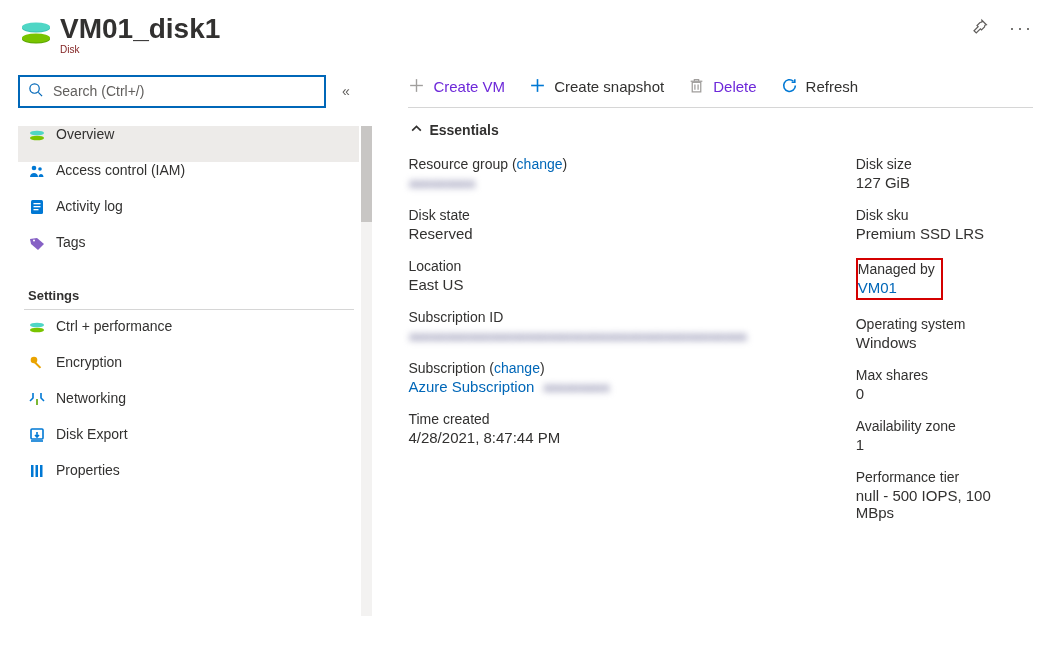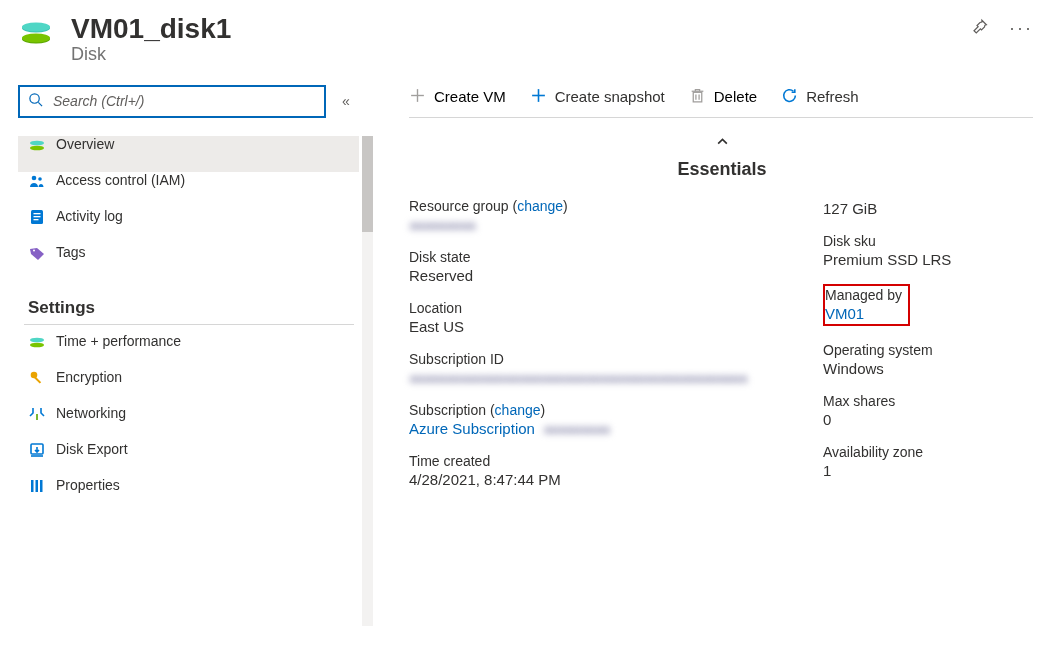--- a/index.html
+++ b/index.html
@@ -1,48 +1,48 @@
 <!DOCTYPE html>
 <html><head>
 <meta charset="utf-8">
 <style>
   * { box-sizing: border-box; }
   body { margin:0; font-family: "Segoe UI", SegoeUI, Arial, sans-serif; font-size:14px; color:#323130; width:1051px; height:651px; overflow:hidden; background:#fff; }
   .page { padding: 12px 18px 0 18px; }
   .header { display:flex; align-items:flex-start; }
   .header .res-icon { width:36px; height:36px; margin-top:4px; }
-  .title-block { margin-left:17px; flex:1 1 auto; }
+  .title-block { margin-left:6px; flex:1 1 auto; }
   h1.title { font-size:28px; font-weight:600; margin:0; line-height:1.2; }
-  .subtitle { font-size:18px; color:#737373; margin-top:-2px; }
+  .subtitle { font-size:10px; color:#7f1d1d; margin-top:-2px; }
   .hdr-actions { display:flex; align-items:center; gap:20px; padding-top:6px; color:#605e5c;}
   .hdr-actions svg { width:18px; height:18px; }
   .dots { font-size:18px; letter-spacing:2px; color:#605e5c; cursor:pointer;}
   .body { display:flex; margin-top:20px; }
   .left { width:355px; position:relative; }
   .search-wrap { display:flex; align-items:center; }
   .search { display:flex; align-items:center; border:2px solid #0067b8; width:308px; height:33px; padding:0 8px; }
   .search svg { width:15px; height:15px; color:#0067b8; }
-  .search input { border:none; outline:none; font-size:14px; width:100%; margin-left:8px; font-family:inherit; color:#6d28d9;font-style:italic; }
+  .search input { border:none; outline:none; font-size:14px; width:100%; margin-left:8px; font-family:inherit; color:#6d28d9; }
   .search input::placeholder { color:#605e5c; }
   .collapse-caret { margin-left:16px; color:#605e5c; font-size:14px; cursor:pointer; }
   .nav { margin-top:18px; position:relative; }
   .scrollbar { position:absolute; right:0; top:0; width:11px; height:490px; background:#f3f2f1; }
   .scrollbar .thumb { position:absolute; left:0; top:0; width:11px; height:96px; background:#c8c6c4; }
   .nav-item { display:flex; height:36px; padding:0 10px; cursor:pointer; font-size:14px; width:341px; }
   .nav-item.selected { background:#edebe9; }
   .nav-item .nicon { width:18px; height:18px; display:flex; align-items:center; justify-content:center; margin-right:10px; }
-  .nav-group-title { font-size:17px; font-weight:600; margin:18px 0 6px 10px; }
+  .nav-group-title { font-size:13px; font-weight:600; margin:18px 0 6px 10px; }
   .nav-sep { border-bottom:1px solid #d6d6d6; width:330px; margin-left:6px; margin-top:4px; margin-bottom:8px; }
   .right { flex:1 1 auto; padding-left:36px; padding-top:2px; }
   .cmdbar { display:flex; align-items:center; border-bottom:1px solid #d6d6d6; padding-bottom:10px; gap:24px; }
   .cmd { display:flex; align-items:center; gap:8px; font-size:15px; cursor:pointer; }
-  .cmd.disabled { color:#000000;justify-content:space-between; }
+  .cmd.disabled { color:#6d28d9;justify-content:space-between; }
   .cmd svg { width:17px; height:17px; }
-  .essentials-hdr { display:flex; align-items:center; gap:6px; margin:14px 0 18px 2px; font-weight:600; font-size:18px; cursor:pointer;flex-direction:column; }
-  .ess-grid { display:flex; gap:24px; }
+  .essentials-hdr { display:flex; align-items:flex-start; gap:6px; margin:14px 0 18px 2px; font-weight:600; font-size:14px; cursor:pointer; }
+  .ess-grid { display:flex; gap:58px; }
   .ess-col { display:flex; flex-direction:column; gap:16px; }
   .ess-col.left-col { width:390px; }
   .ess-item .lbl { color:#323130; font-size:14px; }
   .ess-item .val { font-size:15px; margin-top:2px; }
   a.link { color:#0067b8; text-decoration:none; cursor:pointer; }
   .redacted { display:inline-block; height:16px; filter: blur(3px); color:#88a; letter-spacing:-1px; user-select:none; }
   .highlight-box { border:2px solid #d40000; padding:1px 6px 2px 0px; display:inline-block; }
   .pin { cursor:pointer; }
 </style>
 </head>
@@ -136,21 +136,21 @@
         <div class="nav-group-title">Settings</div>
         <div class="nav-sep"></div>
 
         <div class="nav-item">
           <span class="nicon">
               <svg viewBox="0 0 18 18">
                 <ellipse cx="9" cy="7" rx="7" ry="2.3" fill="#4fd6c5"></ellipse>
                 <ellipse cx="9" cy="12" rx="7" ry="2.3" fill="#79c400"></ellipse>
               </svg>
             </span>
-          <span>Time + performance</span>
+          <span>Ctrl + performance</span>
         </div>
         <div class="nav-item">
           <span class="nicon">
               <svg viewBox="0 0 18 18" fill="#eaa300">
                 <circle cx="6" cy="6" r="3.3"></circle>
                 <rect x="7.5" y="7.5" width="8" height="2" transform="rotate(45 7.5 7.5)"></rect>
               </svg>
             </span>
           <span>Encryption</span>
         </div>
@@ -256,20 +256,21 @@
             <div class="val"><a class="link"><span>Azure Subscription</span> &nbsp;<span class="redacted">aaaaaaaaa</span></a></div>
           </div>
           <div class="ess-item">
             <div class="lbl">Time created</div>
             <div class="val">4/28/2021, 8:47:44 PM</div>
           </div>
         </div>
 
         <div class="ess-col">
           <div class="ess-item">
+            <div class="lbl">Disk size</div>
             <div class="val">127 GiB</div>
           </div>
           <div class="ess-item">
             <div class="lbl">Disk sku</div>
             <div class="val">Premium SSD LRS</div>
           </div>
           <div class="ess-item">
             <div class="highlight-box">
               <div class="lbl">Managed by</div>
               <div class="val"><a class="link">VM01</a></div>
@@ -280,17 +281,21 @@
             <div class="val">Windows</div>
           </div>
           <div class="ess-item">
             <div class="lbl">Max shares</div>
             <div class="val">0</div>
           </div>
           <div class="ess-item">
             <div class="lbl">Availability zone</div>
             <div class="val">1</div>
           </div>
+          <div class="ess-item">
+            <div class="lbl">Performance tier</div>
+            <div class="val">null - 500 IOPS, 100 MBps</div>
+          </div>
         </div>
       </div>
     </div>
   </div>
 </div>
 
 </body></html>

